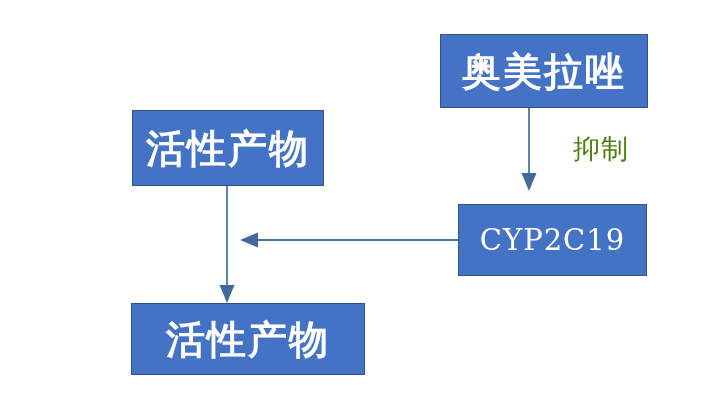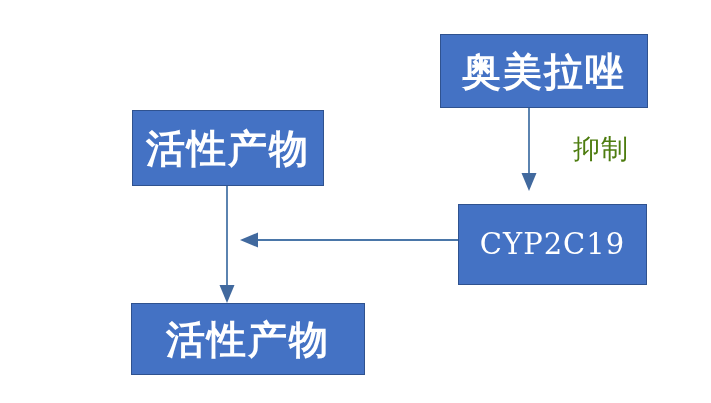--- a/index.html
+++ b/index.html
@@ -39,21 +39,21 @@
   }
   .node-latin {
     font-family: "DejaVu Serif", "Liberation Serif", serif;
     font-size: 29px;
     font-weight: 400;
     letter-spacing: 1px;
   }
   
   #node-omeprazole   { left: 440px; top: 34px;  width: 208px; height: 74px; }
   #node-clopidogrel  { left: 132px; top: 110px; width: 192px; height: 76px; }
-  #node-cyp2c19      { left: 458px; top: 204px; width: 189px; height: 81px; }
+  #node-cyp2c19      { left: 458px; top: 204px; width: 189px; height: 72px; }
   #node-active       { left: 131px; top: 303px; width: 234px; height: 72px; }
 
   
   .annotation {
     position: absolute;
     color: #4d7c0f;
     font-family: "DejaVu Sans", "Liberation Sans", sans-serif;
     line-height: 1;
     white-space: nowrap;
     user-select: none;

